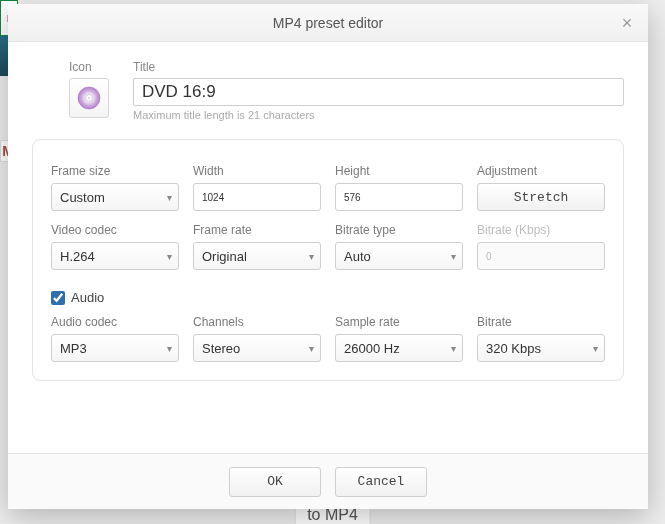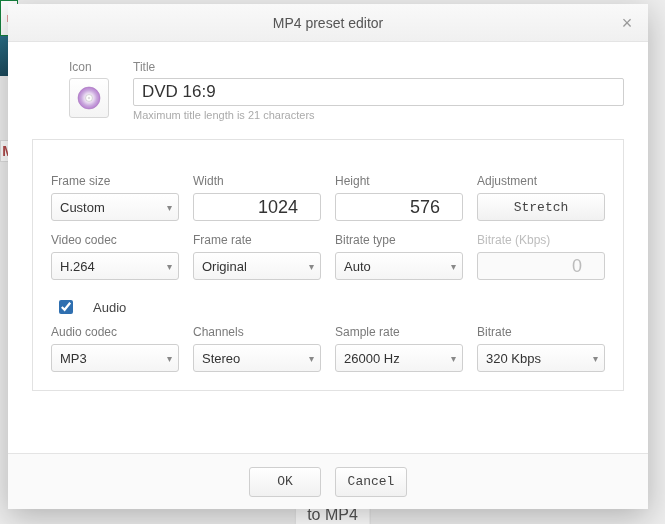--- a/index.html
+++ b/index.html
@@ -58,62 +58,62 @@
   display: flex; align-items: center; justify-content: center; cursor: pointer;
 }
 .title-col { flex: 1; }
 .title-input {
   width: 100%; height: 28px; border: 1px solid #cfcfcf; border-radius: 2px;
   padding: 0 8px; font-size: 17px; color: #333; outline:none;
 }
 .hint { font-size: 11px; color: #aaa; margin-top: 3px; }
 
 .panel {
-  border: 1px solid #e2e2e2; border-radius: 0;
-  padding: 34px 18px 18px; background: #fff;
+  border: 1px solid #e2e2e2; border-radius: 8px;
+  padding: 24px 18px 18px; background: #fff;
 }
 .grid4 {
   display: grid; grid-template-columns: repeat(4, 1fr);
   gap: 12px 14px;
 }
 .field { display: flex; flex-direction: column; }
 .field .flabel { font-size: 12px; color: #7a7a7a; margin-bottom: 5px; }
 .field .flabel.disabled { color: #bdbdbd; }
 .ctrl {
   height: 28px; border: 1px solid #cfcfcf; border-radius: 3px;
   background: linear-gradient(#ffffff,#f5f5f5);
   padding: 0 22px 0 8px; font-size: 13px; color: #333;
   display: flex; align-items: center; position: relative; cursor: pointer;
 }
 .ctrl.input { background:#fff; cursor:text; }
 .ctrl.input input {
-  border:none; outline:none; width:100%; height:100%; font-size:18px; color:#333; background:transparent;text-align:right;
+  border:none; outline:none; width:100%; height:100%; font-size:10px; color:#333; background:transparent;
 }
 .ctrl.input.disabled input { color:#bbb; }
 .ctrl.disabled { background:#fafafa; color:#bbb; cursor:default; }
 .ctrl .chev {
   position:absolute; right:6px; top:50%; transform:translateY(-50%);
   color:#888; font-size:10px; pointer-events:none;
 }
 .btn {
   height:28px; border:1px solid #cfcfcf; border-radius:3px;
   background:linear-gradient(#ffffff,#f1f1f1); font-size:13px; color:#444;
   display:flex; align-items:center; justify-content:center; cursor:pointer;font-family:Liberation Mono, monospace;
 }
 
-.audio-row { display:flex; align-items:flex-start; gap:20px; margin: 20px 8px 10px; }
+.audio-row { display:flex; align-items:center; gap:6px; margin: 20px 0 10px; }
 .audio-row input[type=checkbox]{ width:14px; height:14px; accent-color:#2f6fb0; cursor:pointer; }
 .audio-row span { font-size:13px; color:#444; }
 
 .modal-footer {
   height: 56px; border-top:1px solid #e4e4e4;
   display:flex; align-items:center; justify-content:center; gap:14px;
   background:#fafafa;
 }
-.modal-footer .btn { width:72px; height:30px; }
+.modal-footer .btn { width:92px; height:30px; }
 .disc-svg { display:block; }
 </style>
 </head>
 <body>
 
 <div class="backdrop">
   <div class="backdrop-tab">rt</div>
   <div class="backdrop-bar"></div>
   <div class="backdrop-red">M</div>
   <div class="backdrop-footer">to MP4</div>

